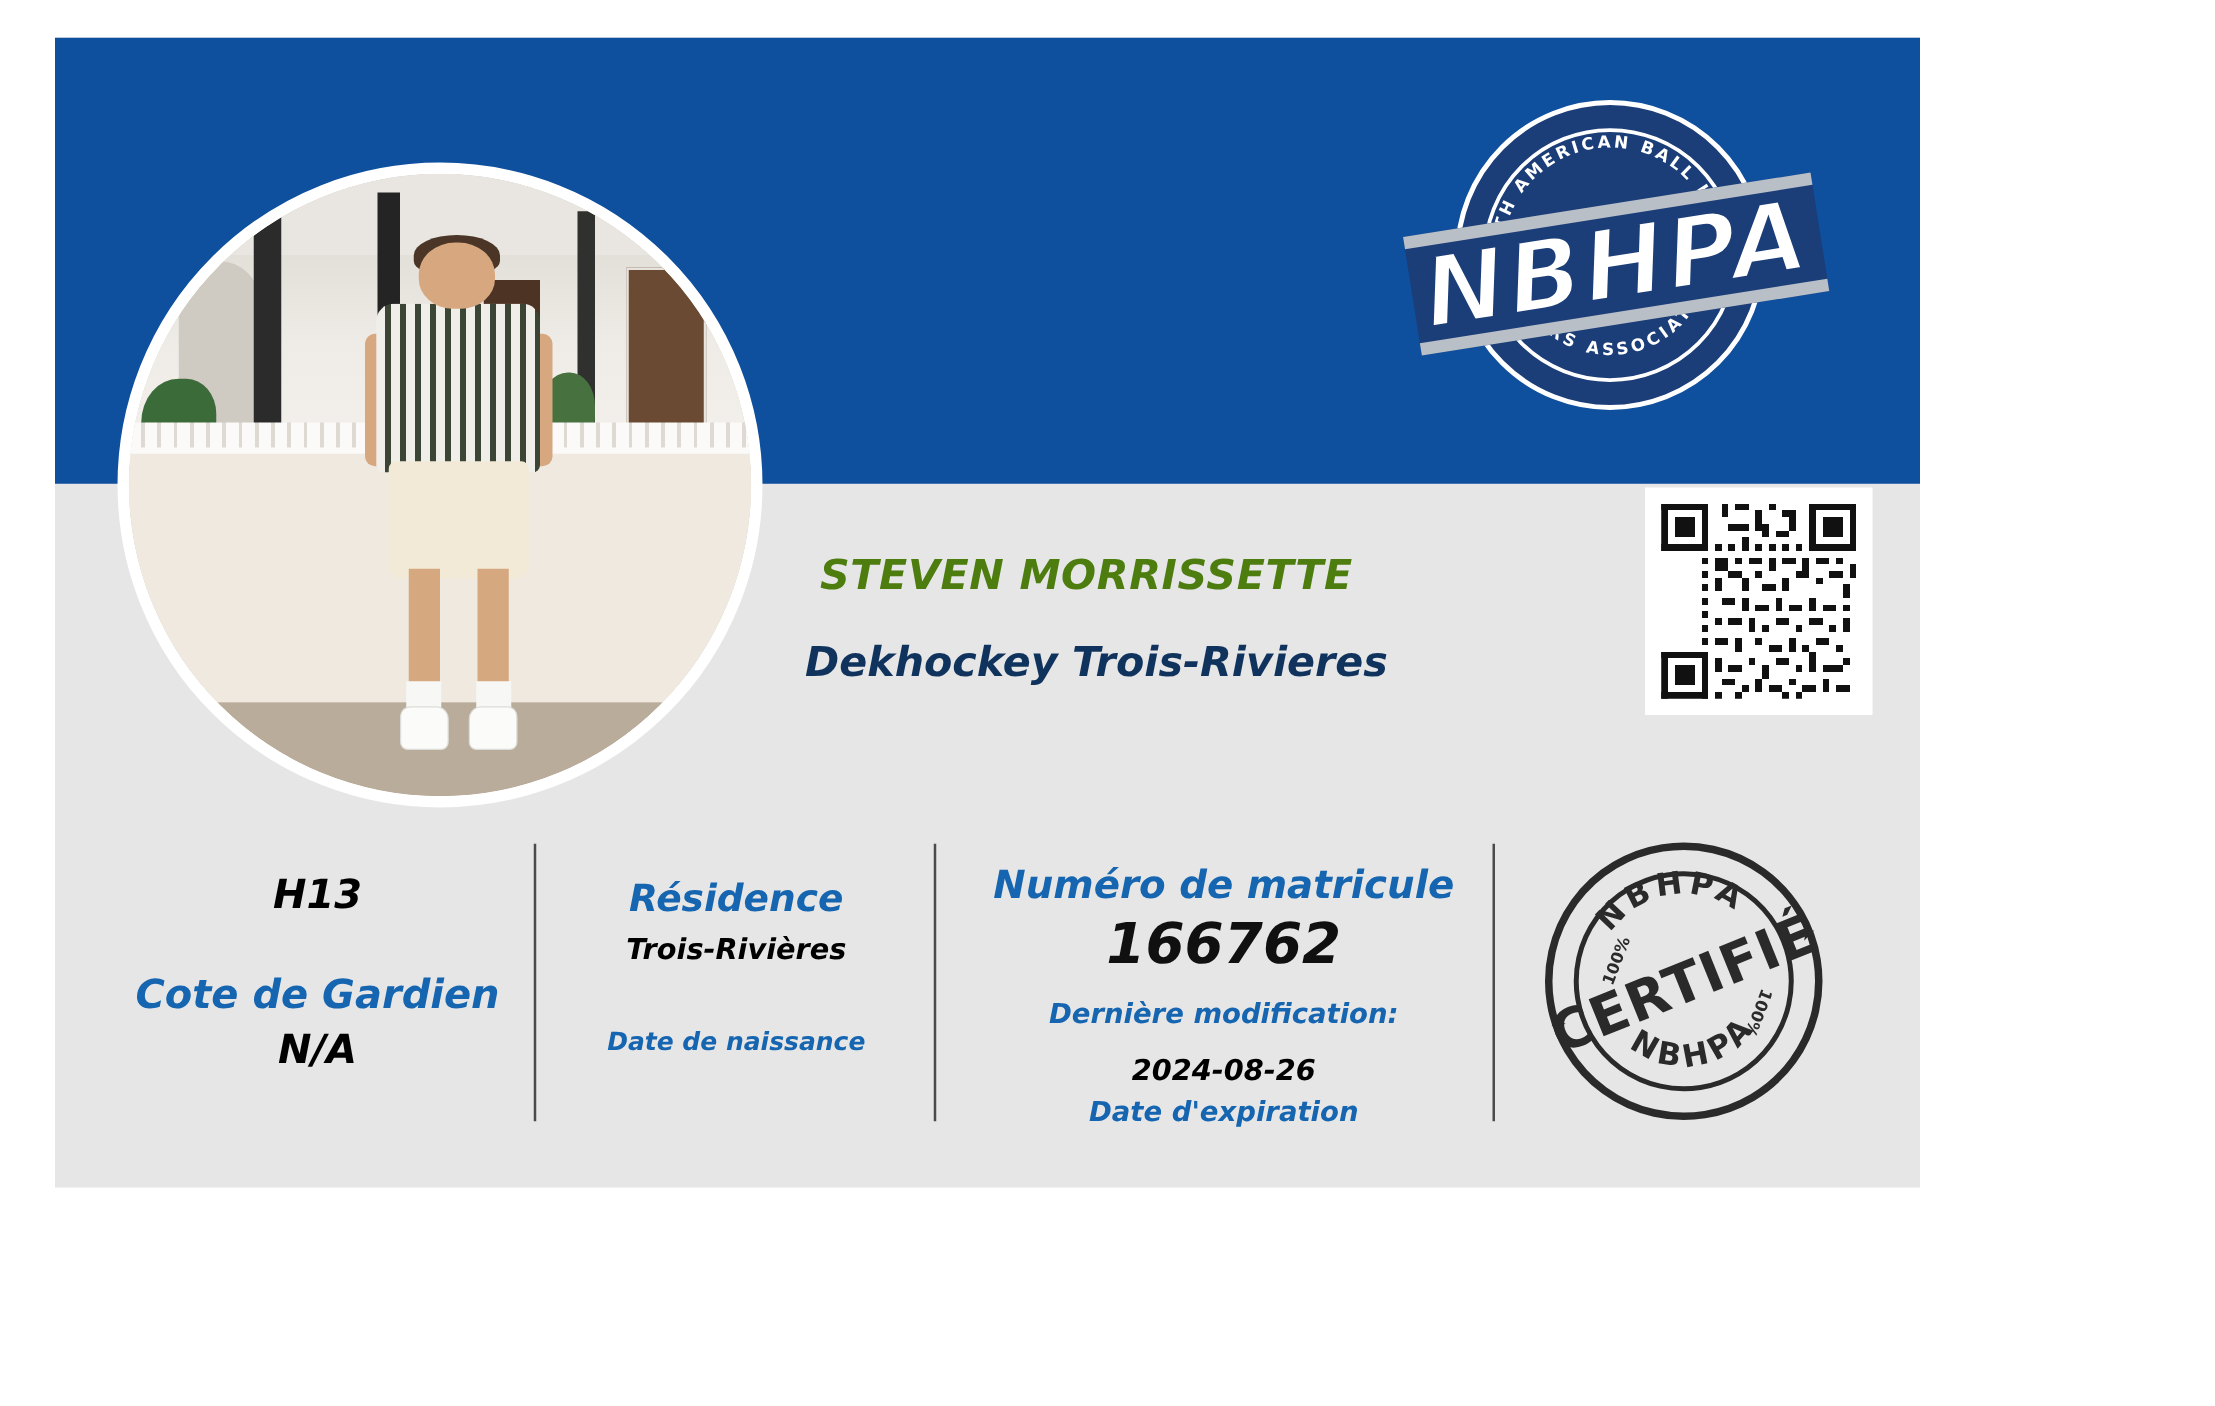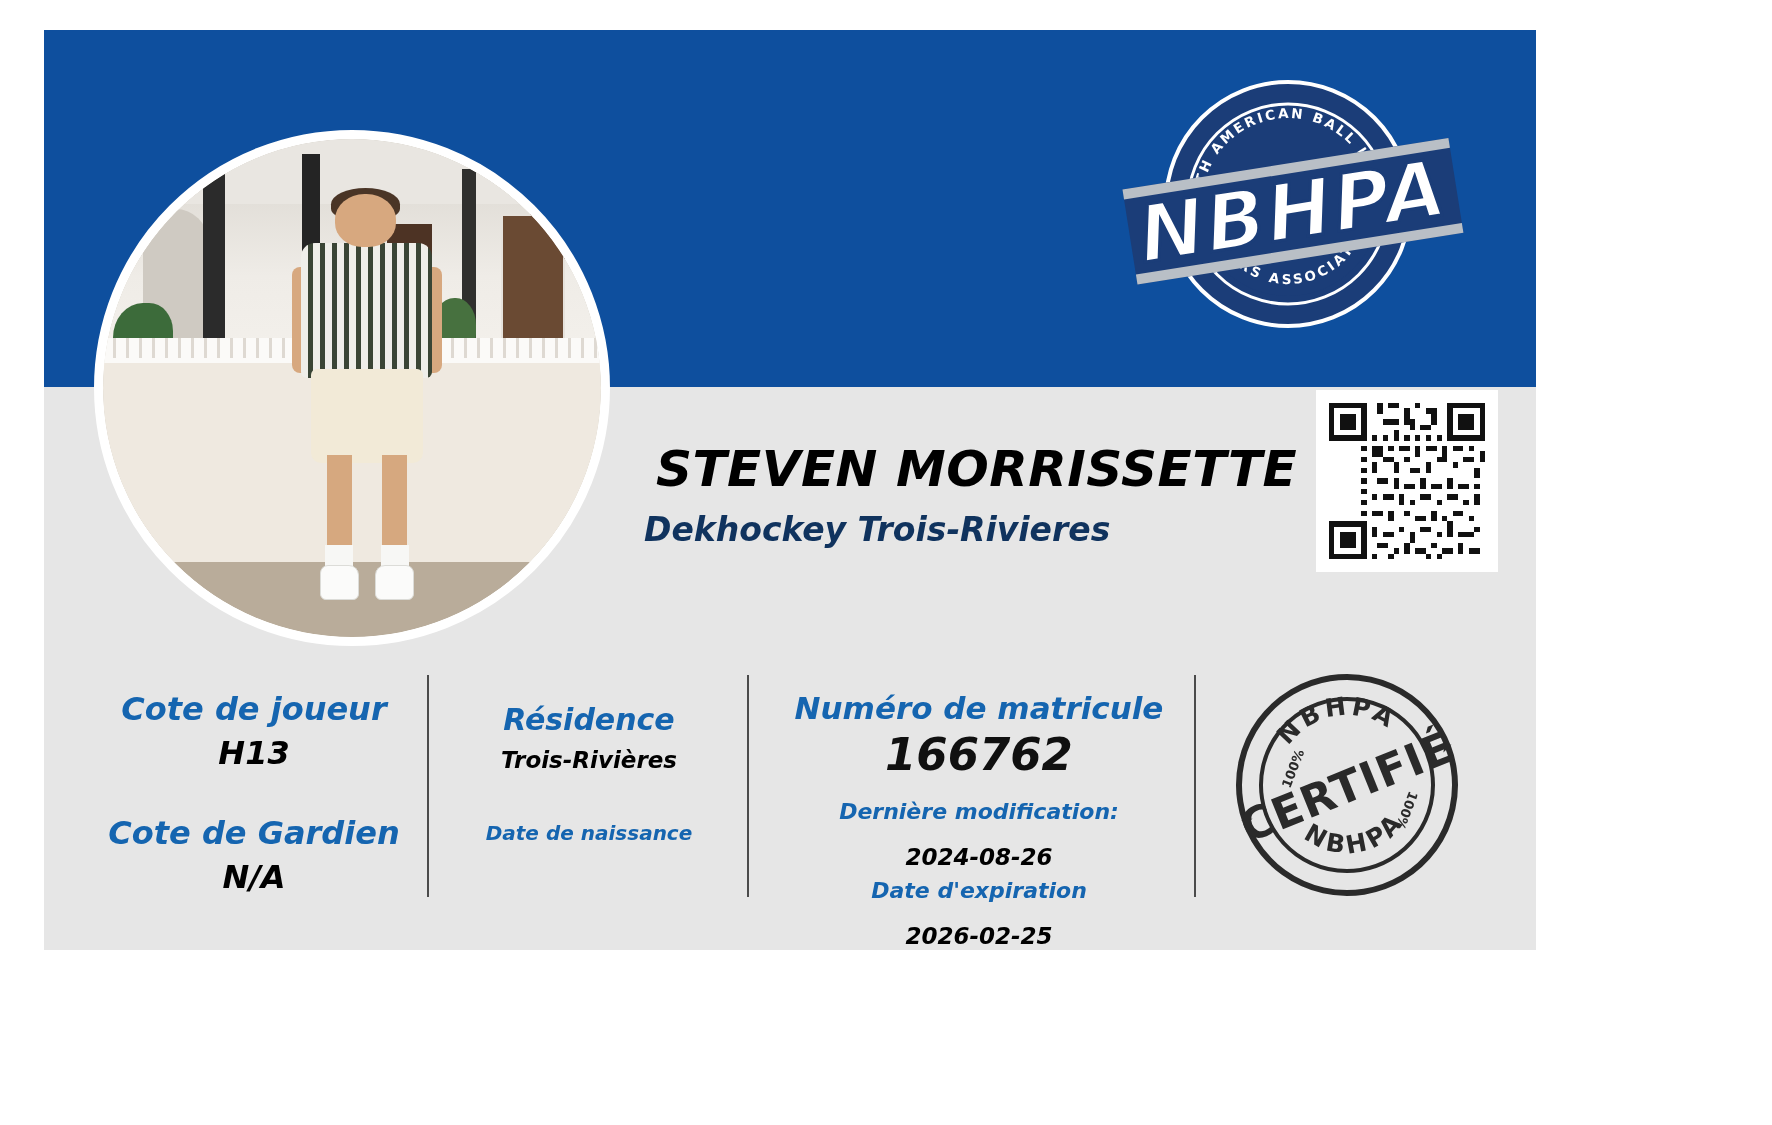--- a/index.html
+++ b/index.html
@@ -97,23 +97,23 @@
   .p-shoeR { position:absolute; right:16%; top:91%; width:27%; height:8%; background:#fbfbfa; border-radius:10px 8px 6px 6px; border:1px solid #dcdcd8; }
 
   
   .name {
     position: absolute;
     left: 612px;
     top: 410px;
     font-family: "DejaVu Sans", sans-serif;
     font-style: italic;
     font-weight: bold;
-    font-size: 50px;
+    font-size: 33px;
     letter-spacing: 0.5px;
-    color: #000000;
+    color: #4d7c0f;
     white-space: nowrap;
   }
   .team {
     position: absolute;
     left: 600px;
     top: 480px;
     font-family: "DejaVu Sans", sans-serif;
     font-style: italic;
     font-weight: bold;
     font-size: 33px;
@@ -375,42 +375,40 @@
           <rect x="20" y="28" width="1" height="1"></rect>
       </g>
     </svg>
   </div>
 
   <div class="divider d1"></div>
   <div class="divider d2"></div>
   <div class="divider d3"></div>
 
   <div class="col col-rating">
-    <div class="lbl">Cote de joueur</div>
     <div class="val">H13</div>
     <div class="gap"></div>
     <div class="lbl">Cote de Gardien</div>
     <div class="val">N/A</div>
   </div>
 
   <div class="col col-res">
     <div class="lbl">Résidence</div>
     <div class="val">Trois-Rivières</div>
     <div class="gap"></div>
     <div class="lbl" style="font-size:20px">Date de naissance</div>
     <div class="val"></div>
   </div>
 
   <div class="col col-mat">
     <div class="lbl">Numéro de matricule</div>
     <div class="big">166762</div>
     <div class="lbl sub-lbl">Dernière modification:</div>
     <div class="val sub-val">2024-08-26</div>
     <div class="lbl sub-lbl" style="margin-top:8px">Date d'expiration</div>
-    <div class="val sub-val">2026-02-25</div>
   </div>
 
   <div class="stamp">
     <svg viewBox="0 0 250 250" width="250" height="250" aria-hidden="true">
       <g transform="rotate(-9 125 125)">
         <circle cx="125" cy="125" r="108" fill="none" stroke="#2a2a2a" stroke-width="6"></circle>
         <circle cx="125" cy="125" r="86" fill="none" stroke="#2a2a2a" stroke-width="4"></circle>
         <defs>
           <path id="stTop" d="M 55 125 A 70 70 0 0 1 195 125"></path>
           <path id="stBot" d="M 57 125 A 68 68 0 0 0 193 125"></path>

